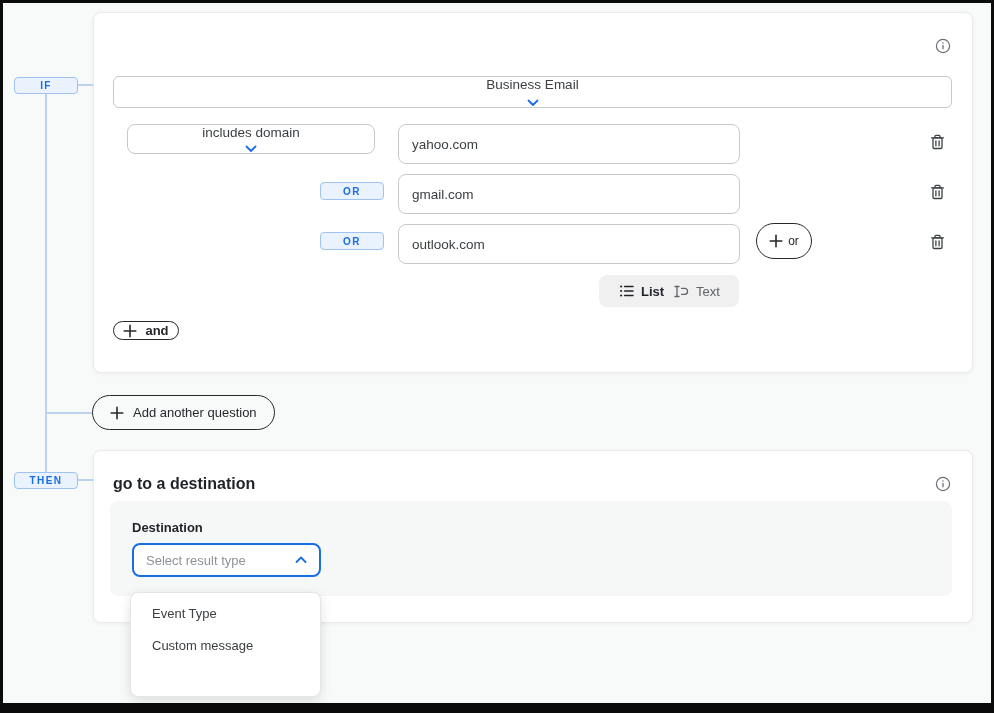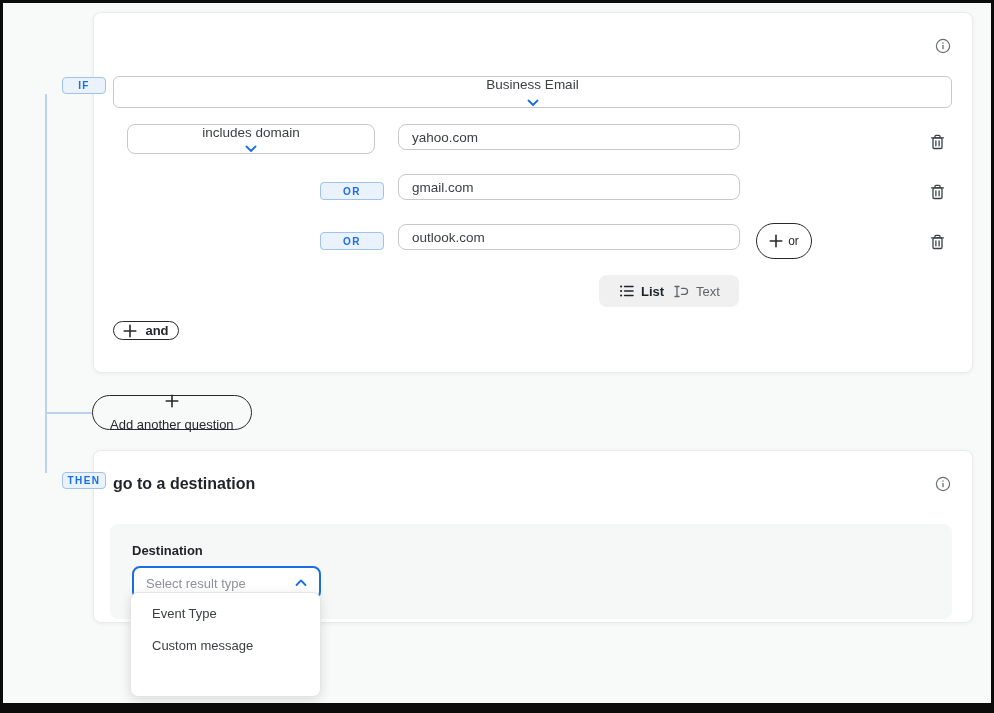--- a/index.html
+++ b/index.html
@@ -9,24 +9,24 @@
     background: #f8f9f9;
     border: 3px solid #0b0b0b;
     border-bottom-width: 10px;
     position: relative;
     overflow: hidden;
   }
   .stage { position: absolute; inset: 0; }
 
   
   .flow-badge {
-    position: absolute; width: 44px; height: 17px;
+    position: absolute; width: 64px; height: 17px;
     background: #e9f2fd; border: 1px solid #9fc3ef; border-radius: 4px;
     color: #1a6ee5; font-size: 10px; font-weight: bold; letter-spacing: 1.4px;
-    display: flex; align-items: center; justify-content: center; z-index: 3; margin-left: 48px;
+    display: flex; align-items: center; justify-content: center; z-index: 3;
   }
   .if-badge   { left: 11px; top: 74px; }
   .then-badge { left: 11px; top: 469px; }
   .connector { position: absolute; background: #bcd3ef; z-index: 1; }
   .conn-if-h    { left: 75px; top: 81px;  width: 18px; height: 2px; }
   .conn-vert    { left: 42px; top: 91px;  width: 2px;  height: 379px; }
   .conn-branch  { left: 43px; top: 409px; width: 46px; height: 2px; }
   .conn-then-h  { left: 75px; top: 476px; width: 18px; height: 2px; }
 
   
@@ -55,21 +55,21 @@
   .select-box {
     display: flex; align-items: center; justify-content: space-between;
     padding: 0 13px; cursor: pointer; flex-direction: column;
   }
   .question-select { position: absolute; left: 19px; right: 20px; top: 63px; height: 32px; border-radius: 6px; }
   .operator-select { position: absolute; left: 33px; width: 248px; height: 30px; }
   .text-input { padding: 0 13px; outline: none; }
   .row { position: absolute; left: 0; right: 0; height: 34px; }
   .row-1 { top: 111px; } .row-2 { top: 161px; } .row-3 { top: 211px; }
   .at-symbol { position: absolute; left: 368px; top: 9px; color: #9aa0a6; font-size: 14px; }
-  .domain-input { position: absolute; left: 304px; width: 342px; height: 26px; }
+  .domain-input { position: absolute; left: 304px; width: 342px; height: 40px; }
   .or-badge {
     position: absolute; left: 226px; top: 8px; width: 64px; height: 18px;
     background: #e9f2fd; border: 1px solid #9fc3ef; border-radius: 4px;
     color: #1a6ee5; font-size: 10px; font-weight: bold; letter-spacing: 1.4px;
     display: flex; align-items: center; justify-content: center;
   }
   .trash-btn {
     position: absolute; right: 26px; top: 9px; width: 18px; height: 18px;
     background: none; border: none; cursor: pointer; padding: 0;
     display: flex; align-items: center; justify-content: center;
@@ -77,21 +77,21 @@
   .pill-btn {
     display: flex; align-items: center; justify-content: center; gap: 8px;
     background: transparent; border: 1.5px solid #26282b; border-radius: 20px;
     font-size: 13px; color: #26282b; cursor: pointer;
     font-family: "Liberation Sans", "DejaVu Sans", sans-serif;
   }
   .add-or-btn  { position: absolute; left: 662px; top: -1px; width: 56px; height: 36px; gap: 5px; font-size: 12px; }
   .add-and-btn { position: absolute; left: 19px; top: 308px; width: 66px; height: 19px; font-weight: bold; }
   .add-question-btn {
     position: absolute; left: 89px; top: 392px; height: 35px; padding: 0 17px;
-    gap: 9px; z-index: 2; background: #f8f9f9; flex-direction: column;
+    gap: 9px; z-index: 2; background: #f8f9f9;
   }
 
   
   .view-toggle {
     position: absolute; left: 505px; top: 262px; width: 140px; height: 30px;
     background: #f0f0f1; border-radius: 8px; padding: 16px;
     display: flex; align-items: stretch;
   }
   .toggle-opt {
     flex: 1; display: flex; align-items: center; justify-content: center; gap: 7px;
@@ -99,21 +99,21 @@
     font-size: 13px; color: #5f6368;
     font-family: "Liberation Sans", "DejaVu Sans", sans-serif;
   }
   .toggle-opt.selected {
     background: #ffffff; color: #1f2227; font-weight: bold;
     box-shadow: 0 1px 3px rgba(0,0,0,0.18);
   }
 
   
   .destination-panel {
-    position: absolute; left: 16px; right: 20px; top: 73px; height: 95px;
+    position: absolute; left: 16px; right: 20px; top: 50px; height: 95px;
     background: #f6f7f7; border-radius: 8px;
   }
   .destination-field-label {
     position: absolute; left: 22px; top: 19px;
     font-size: 13px; font-weight: bold; color: #1f2227;
   }
   .result-type-select {
     position: absolute; left: 22px; top: 42px; width: 189px; height: 34px;
     background: #fff; border: 2px solid #1a6ee5; border-radius: 8px;
     display: flex; align-items: center; justify-content: space-between;

